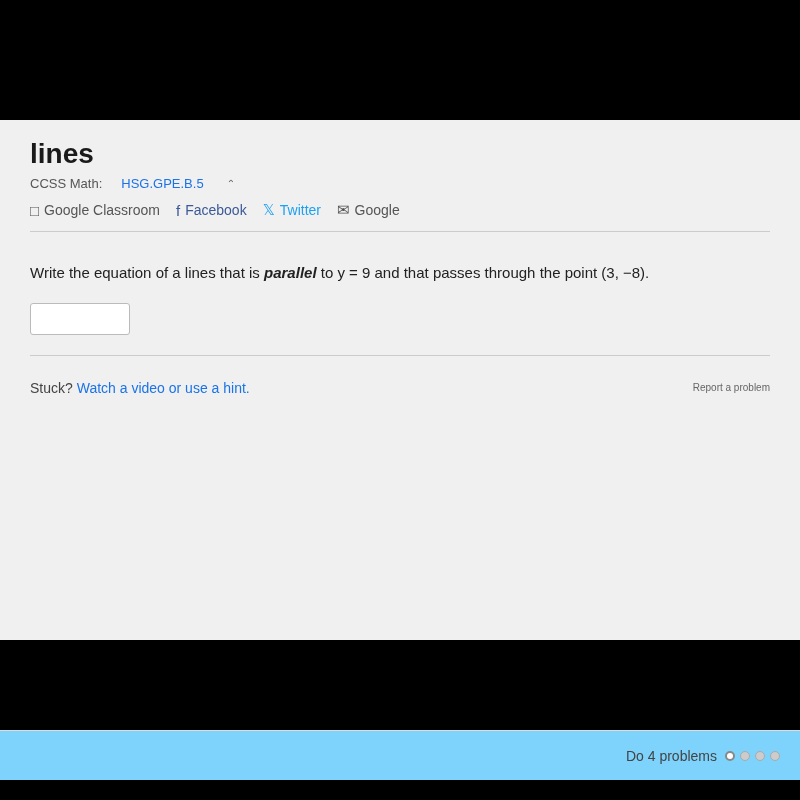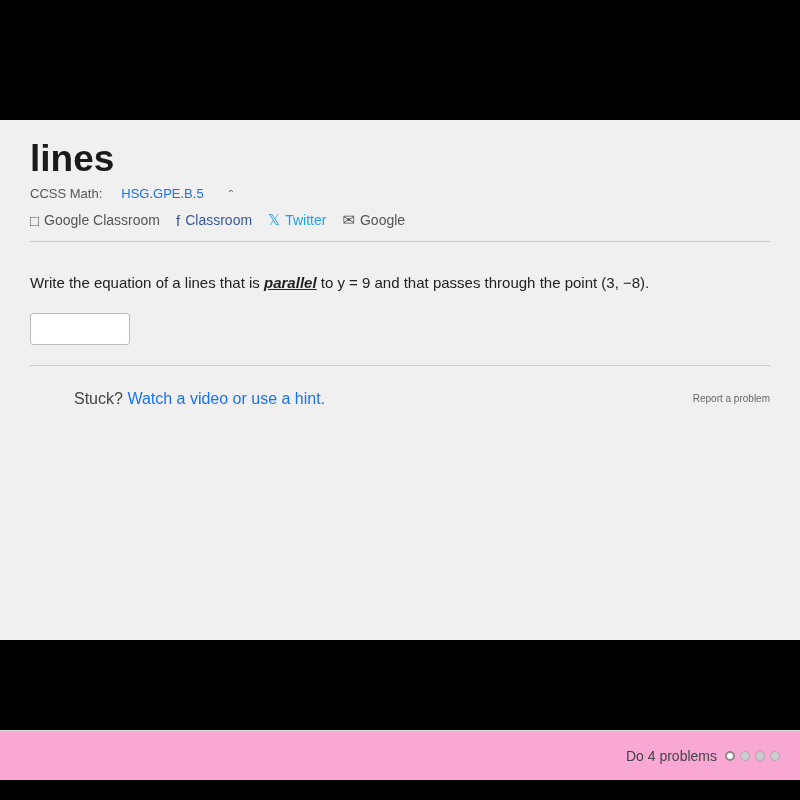--- a/index.html
+++ b/index.html
@@ -19,21 +19,21 @@
     }
 
     .main-content {
       background: #f0f0f0;
       width: 100%;
       min-height: 520px;
       padding: 18px 30px 20px 30px;
     }
 
     .page-title {
-      font-size: 37px;
+      font-size: 28px;
       font-weight: bold;
       color: #1a1a1a;
       margin-bottom: 6px;
     }
 
     .ccss-line {
       font-size: 13px;
       color: #555;
       margin-bottom: 10px;
       display: flex;
@@ -84,44 +84,42 @@
     .question-text {
       font-size: 15px;
       color: #222;
       margin-bottom: 18px;
       line-height: 1.5;
     }
 
     .question-text em {
       font-style: italic;
       font-weight: bold;
-      text-decoration: underline;
     }
 
     .answer-input {
       width: 100px;
       height: 32px;
       border: 1px solid #bbb;
       background: #fff;
       border-radius: 3px;
       padding: 4px 8px;
       font-size: 14px;
     }
 
     .bottom-bar {
       display: flex;
       justify-content: space-between;
       align-items: center;
       padding: 10px 0;
     }
 
     .stuck-text {
-      font-size: 16px;
-      color: #444;
-      margin-left: 44px;
+      font-size: 14px;
+      color: #444;
     }
 
     .stuck-link {
       color: #1a73e8;
       text-decoration: none;
       cursor: pointer;
     }
 
     .report-link {
       font-size: 10px;
@@ -129,21 +127,21 @@
       cursor: pointer;
     }
 
     .bottom-black {
       width: 100%;
       background: #000;
       height: 90px;
     }
 
     .footer-bar {
-      background: #f9a8d4;
+      background: #7dd3fc;
       width: 100%;
       height: 50px;
       display: flex;
       align-items: center;
       justify-content: flex-end;
       padding-right: 20px;
       border-top: 1px solid #ddd;
     }
 
     .do-problems {
@@ -194,21 +192,21 @@
     <span class="chevron-up">⌃</span>
   </div>
 
   <div class="share-bar">
     <div class="share-item google-icon">
       <span class="icon">□</span>
       <span>Google Classroom</span>
     </div>
     <div class="share-item facebook-icon">
       <span class="icon">f</span>
-      <span>Classroom</span>
+      <span>Facebook</span>
     </div>
     <div class="share-item twitter-icon">
       <span class="icon">𝕏</span>
       <span>Twitter</span>
     </div>
     <div class="share-item email-icon">
       <span class="icon">✉</span>
       <span>Google</span>
     </div>
   </div>

